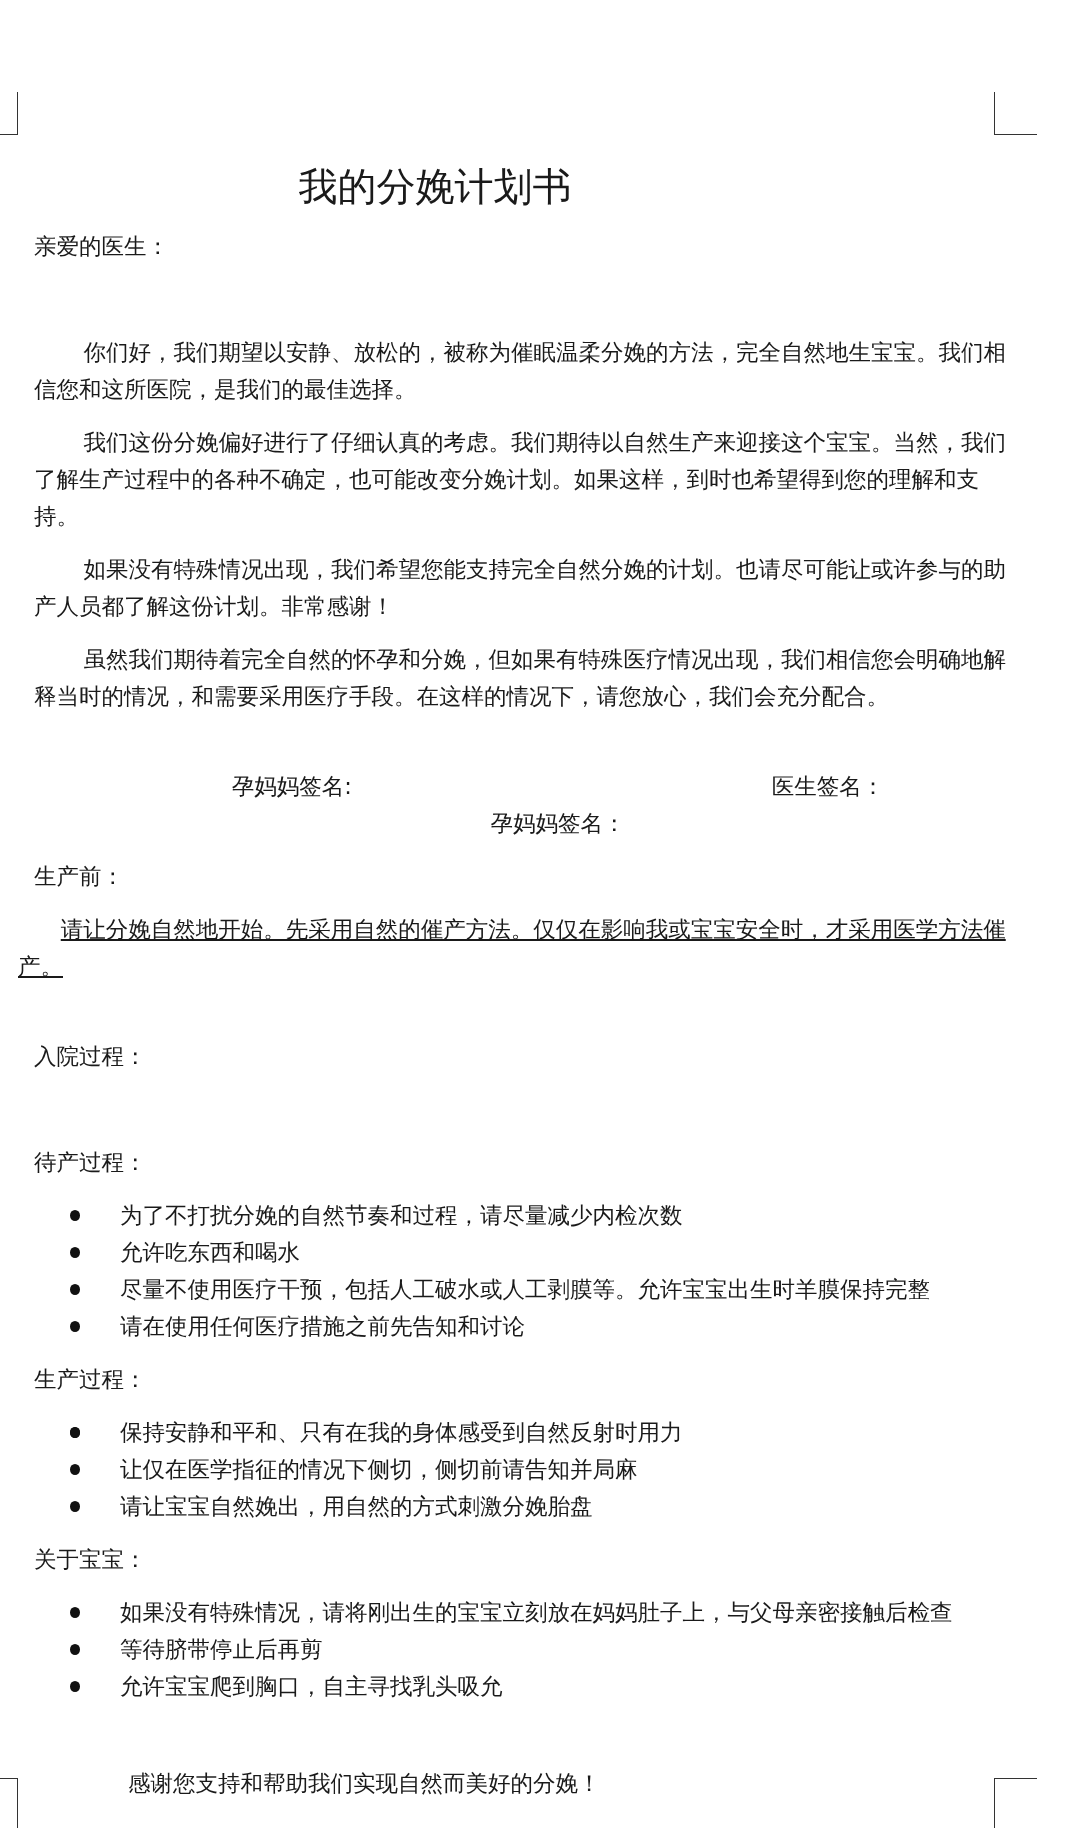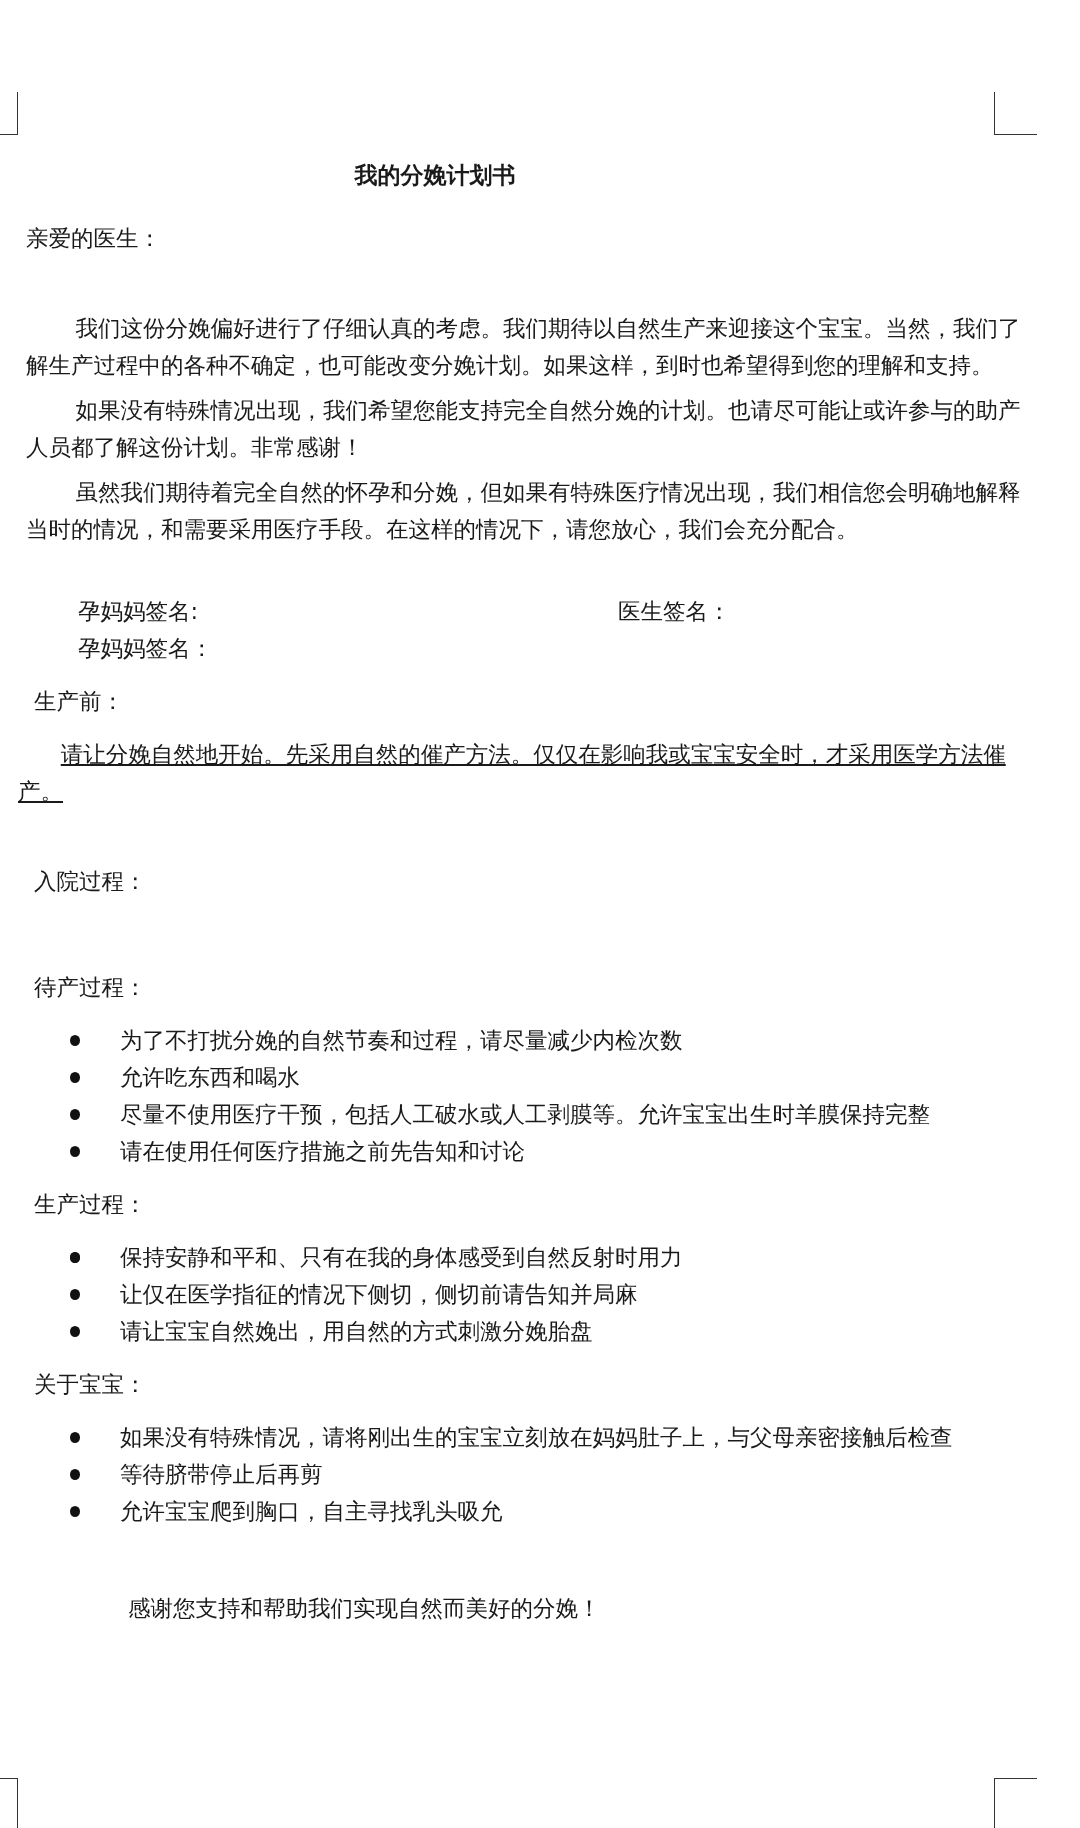--- a/index.html
+++ b/index.html
@@ -5,26 +5,26 @@
   html, body { margin:0; padding:0; }
   body {
     width:1080px; height:1828px; background:#ffffff; position:relative; overflow:hidden;
     font-family:"DejaVu Sans", "Liberation Sans", sans-serif; color:#1a1a1a;
   }
   .corner { position:absolute; width:42px; height:42px; border-color:#333; border-style:solid; border-width:0; }
   .c-tl { left:0; top:92px; border-right-width:1.5px; border-bottom-width:1.5px; width:17px; }
   .c-tr { left:994px; top:92px; border-left-width:1.5px; border-bottom-width:1.5px; }
   .c-bl { left:0; top:1778px; border-right-width:1.5px; border-top-width:1.5px; width:17px; height:60px; }
   .c-br { left:994px; top:1778px; border-left-width:1.5px; border-top-width:1.5px; height:60px; }
-  .title { position:absolute; top:160px; left:0; width:870px; text-align:center; font-size:23px;font-weight:bold; }
+  .title { position:absolute; top:160px; left:0; width:870px; text-align:center; font-size:39px; }
   .content { position:absolute; left:18px; top:212px; width:1020px; font-size:22.5px; line-height:37px; }
-  .p { margin:8px; text-indent:2.2em; }
+  .p { margin:16px; text-indent:2.2em; }
   .noindent { text-indent:0; }
   .gap { height:37px; }
-  .sig-row { display:flex; padding-left:60px; }
+  .sig-row { display:flex; padding-left:60px;justify-content:center; }
   .sig-row .s1 { width:540px; }
   .sec-head { margin:16px; }
   .pre-para { margin:0; text-indent:1.9em;text-decoration:underline; }
   ul { list-style:none; margin:0; padding:0; }
   li { position:relative; padding-left:102px; }
   li .bullet { position:absolute; left:52px; top:13px; width:10px; height:11px; background:#111; border-radius:50%; }
   .footer { padding-left:110px;font-family:Liberation Serif, serif; }
 </style>
 </head>
 <body>
@@ -32,20 +32,21 @@
 <div class="corner c-tl"></div>
 <div class="corner c-tr"></div>
 <div class="corner c-bl"></div>
 <div class="corner c-br"></div>
 
 <div class="title">我的分娩计划书</div>
 
 <div class="content">
   <p class="p noindent">亲爱的医生：</p>
   <div class="gap"></div>
+  <p class="p">你们好，我们期望以安静、放松的，被称为催眠温柔分娩的方法，完全自然地生宝宝。我们相信您和这所医院，是我们的最佳选择。</p>
   <p class="p">我们这份分娩偏好进行了仔细认真的考虑。我们期待以自然生产来迎接这个宝宝。当然，我们了解生产过程中的各种不确定，也可能改变分娩计划。如果这样，到时也希望得到您的理解和支持。</p>
   <p class="p">如果没有特殊情况出现，我们希望您能支持完全自然分娩的计划。也请尽可能让或许参与的助产人员都了解这份计划。非常感谢！</p>
   <p class="p">虽然我们期待着完全自然的怀孕和分娩，但如果有特殊医疗情况出现，我们相信您会明确地解释当时的情况，和需要采用医疗手段。在这样的情况下，请您放心，我们会充分配合。</p>
   <div class="gap"></div>
 
   <div class="sig-row">
     <span class="s1">孕妈妈签名:</span>
     <span>医生签名：</span>
   </div>
   <div class="sig-row">

